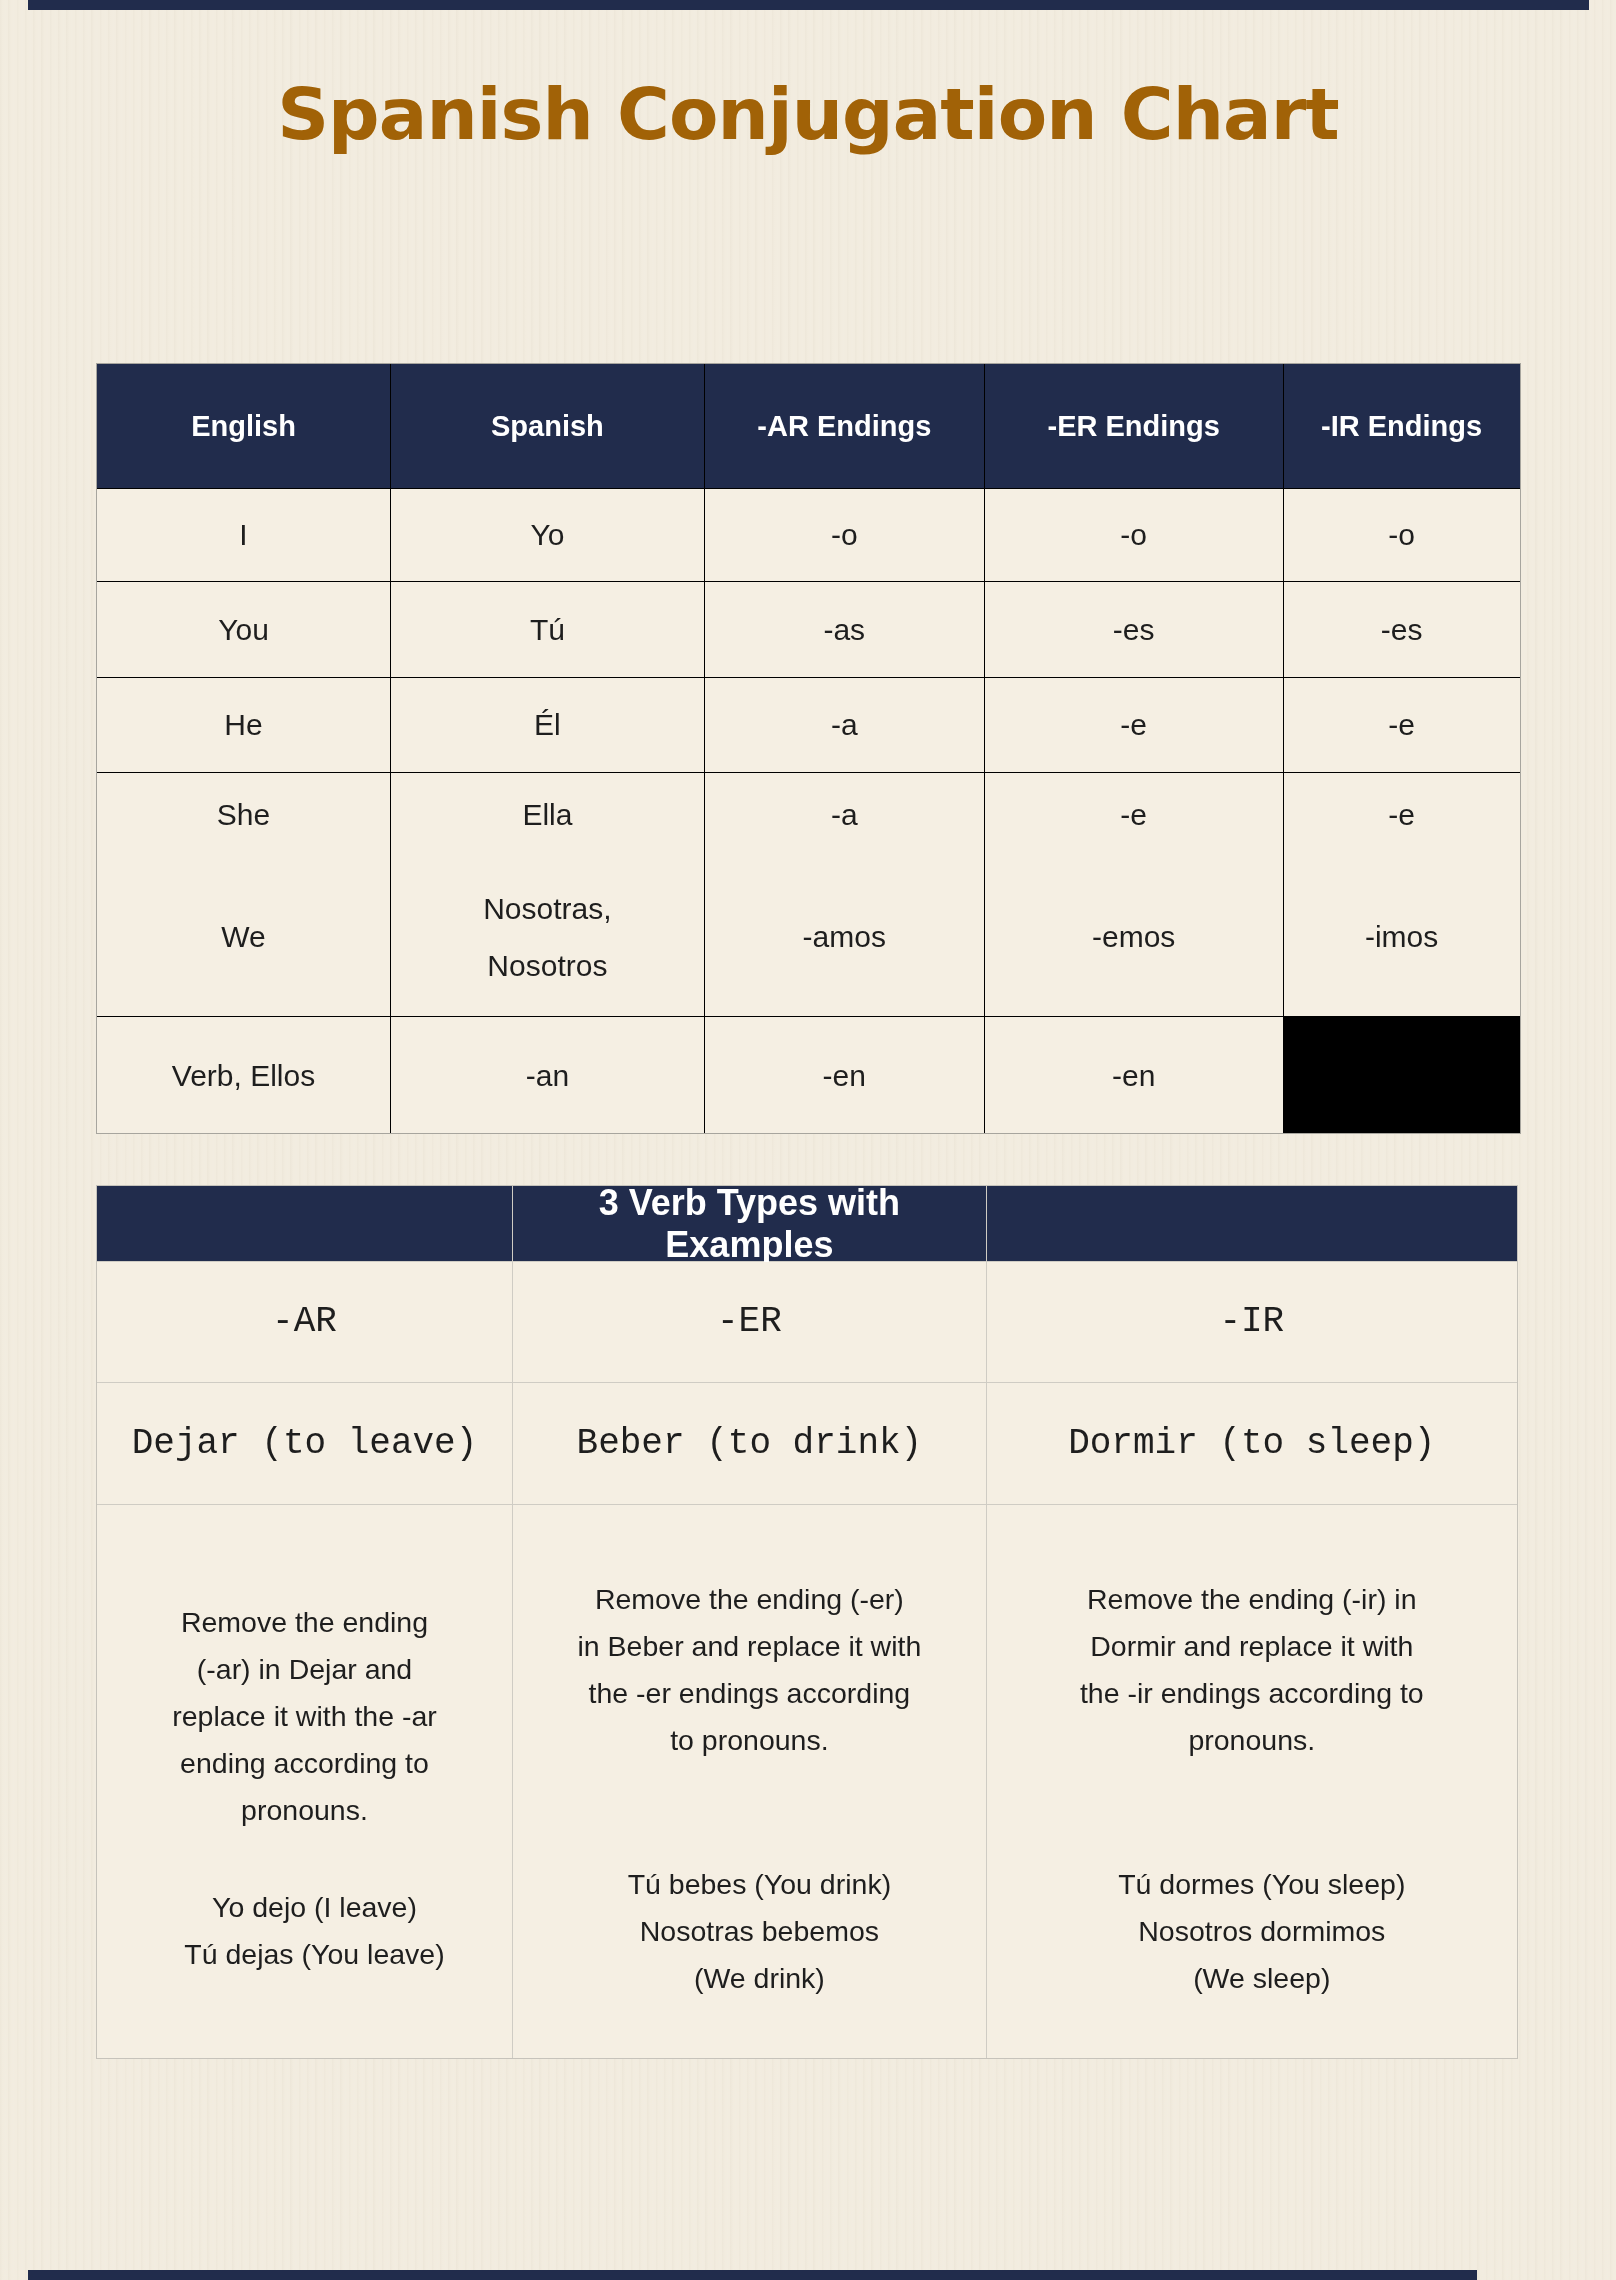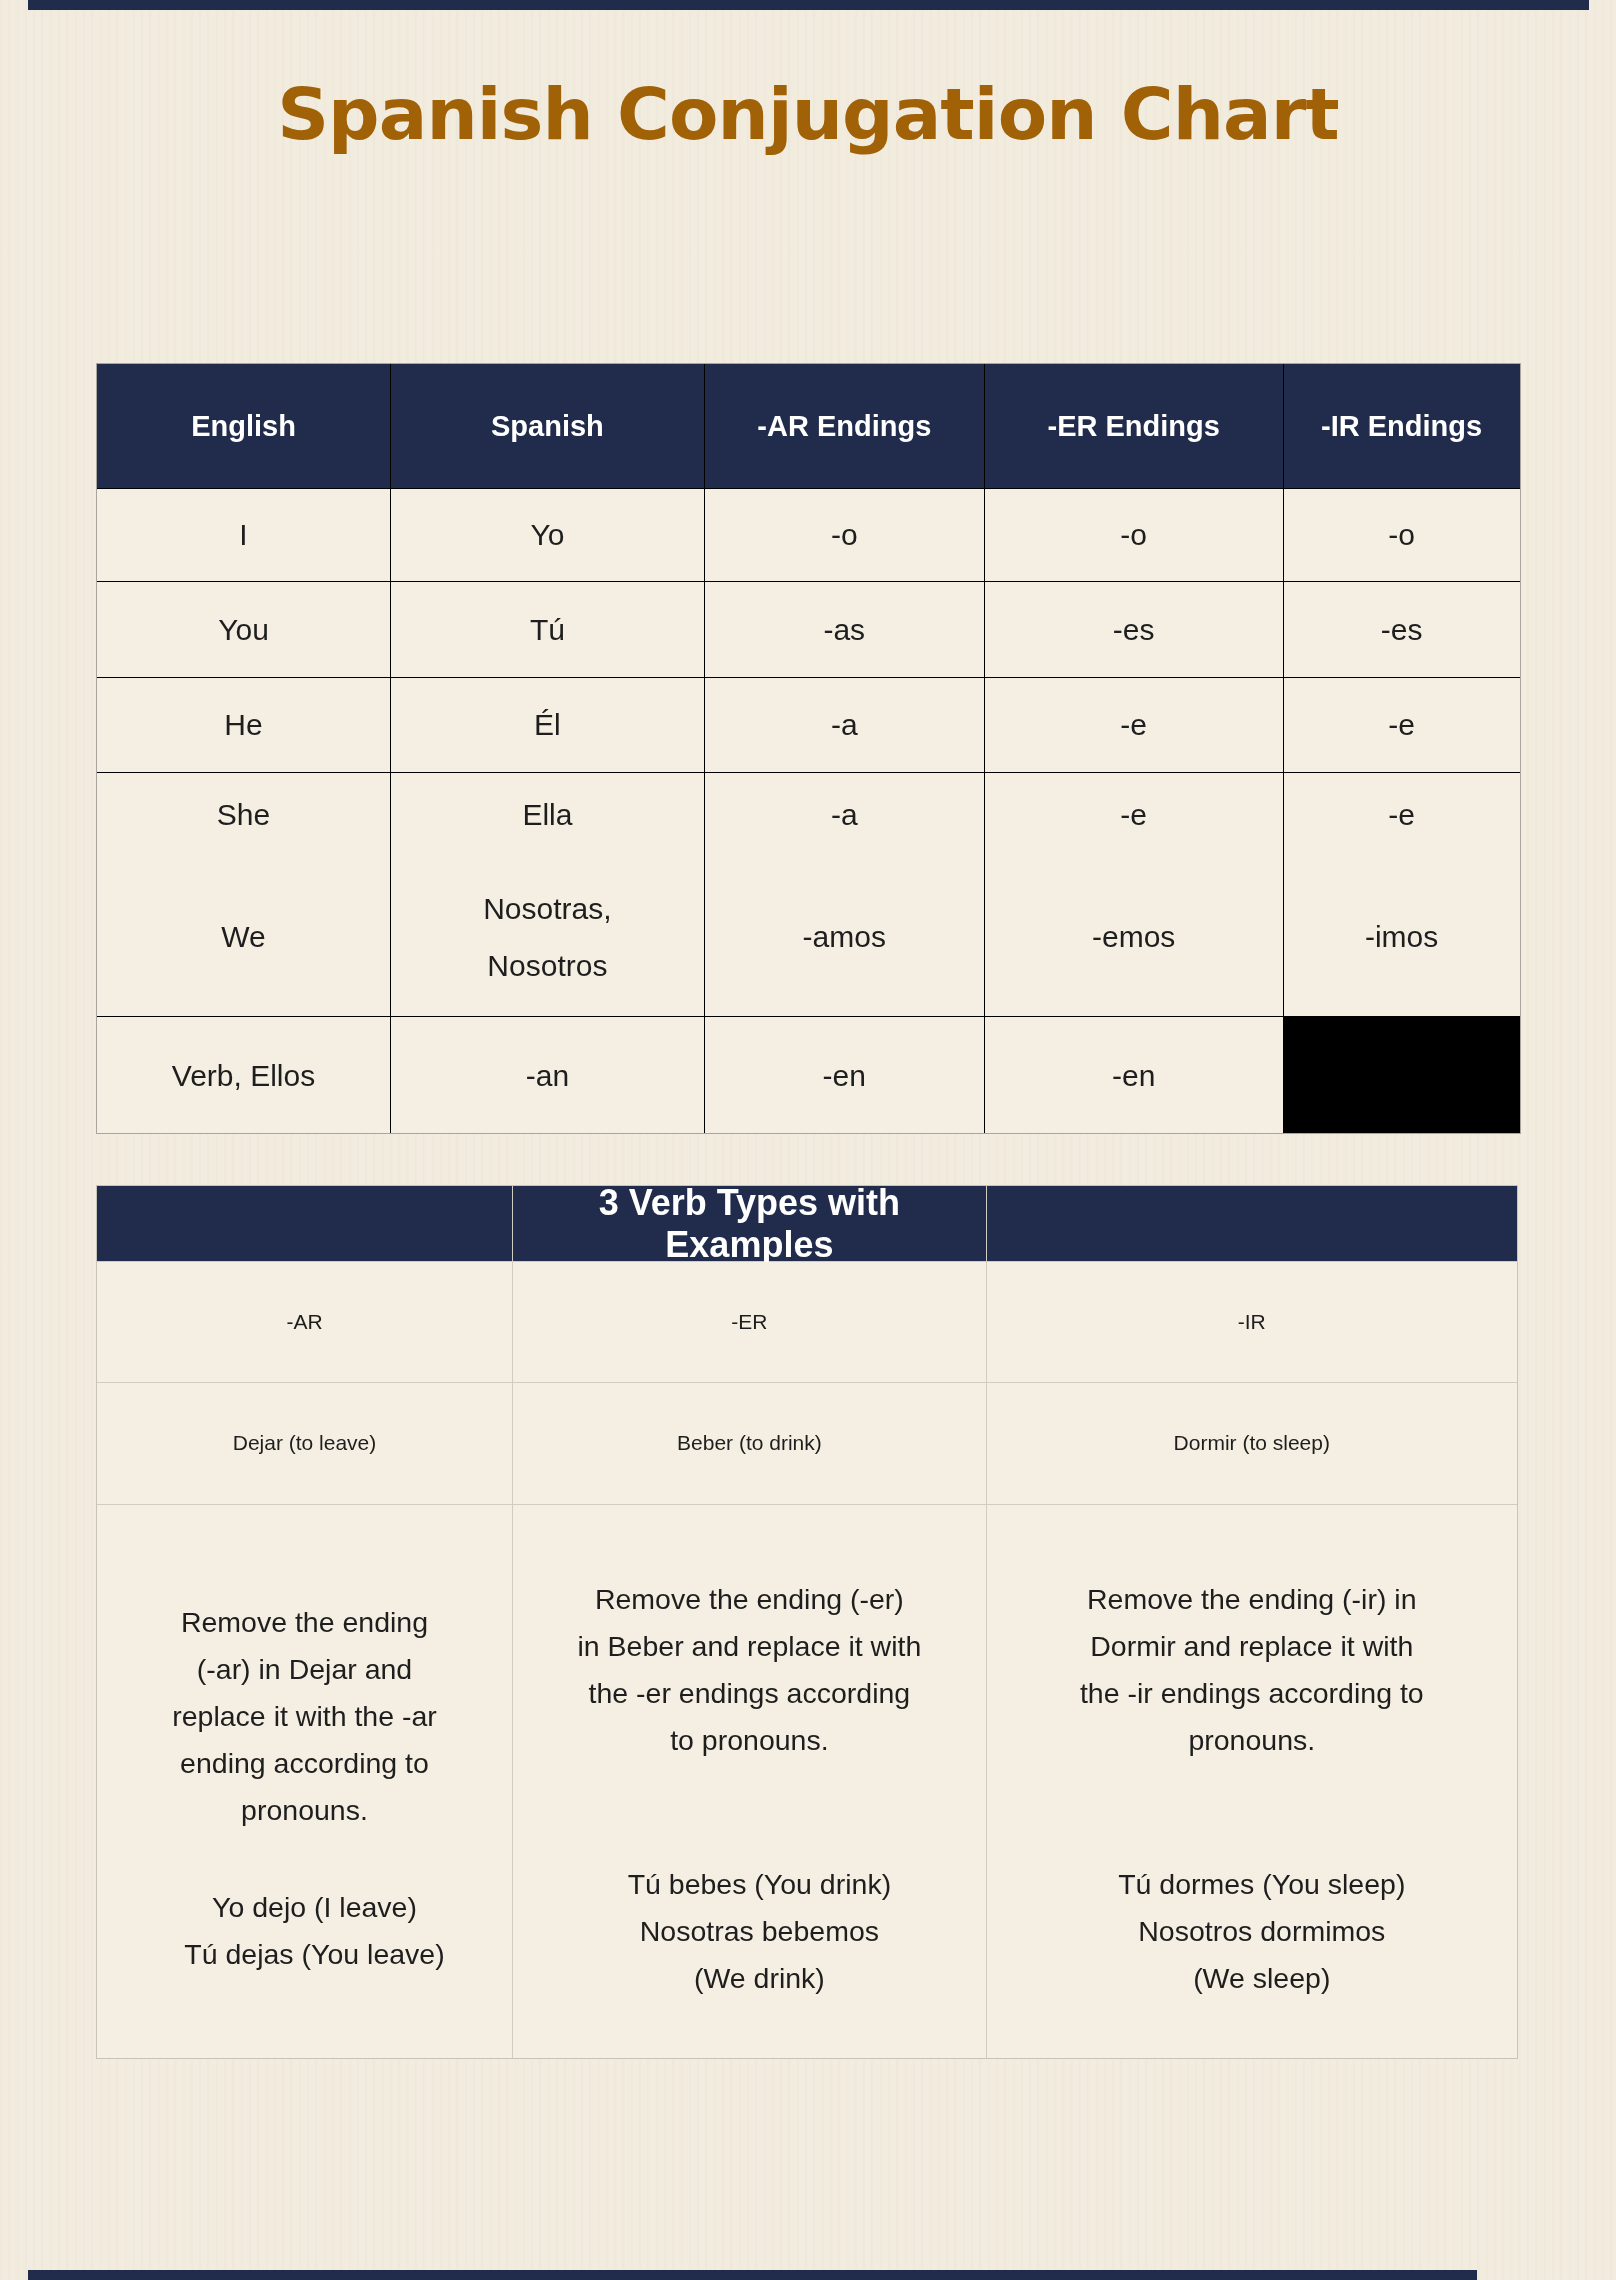--- a/index.html
+++ b/index.html
@@ -39,21 +39,21 @@
   .cell{
     background:#f5efe3;display:flex;flex-direction:column;
     align-items:center;justify-content:center;text-align:center;
     font-size:30px;line-height:1.25;
   }
   .hcell{
     background:#212c4c;color:#ffffff;font-weight:700;font-size:29px;
     display:flex;align-items:center;justify-content:center;text-align:center;
   }
   #table2 .hcell{font-size:36px;}
-  #table2 .type-cell,#table2 .verb-cell{font-size:21px;}
+  #table2 .type-cell,#table2 .verb-cell{font-size:36px;font-family:Liberation Mono, monospace;}
   .multiline div{line-height:57px;}
   .detail-cell{
     justify-content:center;padding-top:14.7px;font-size:28.5px;gap:14px;
   }
   .detail-desc{min-height:237px;}
   .detail-desc div, .detail-samples div{line-height:47px;white-space:nowrap;}
   .detail-samples{margin-top:34px;margin-left:20px;}
 </style>
 </head>
 <body>

